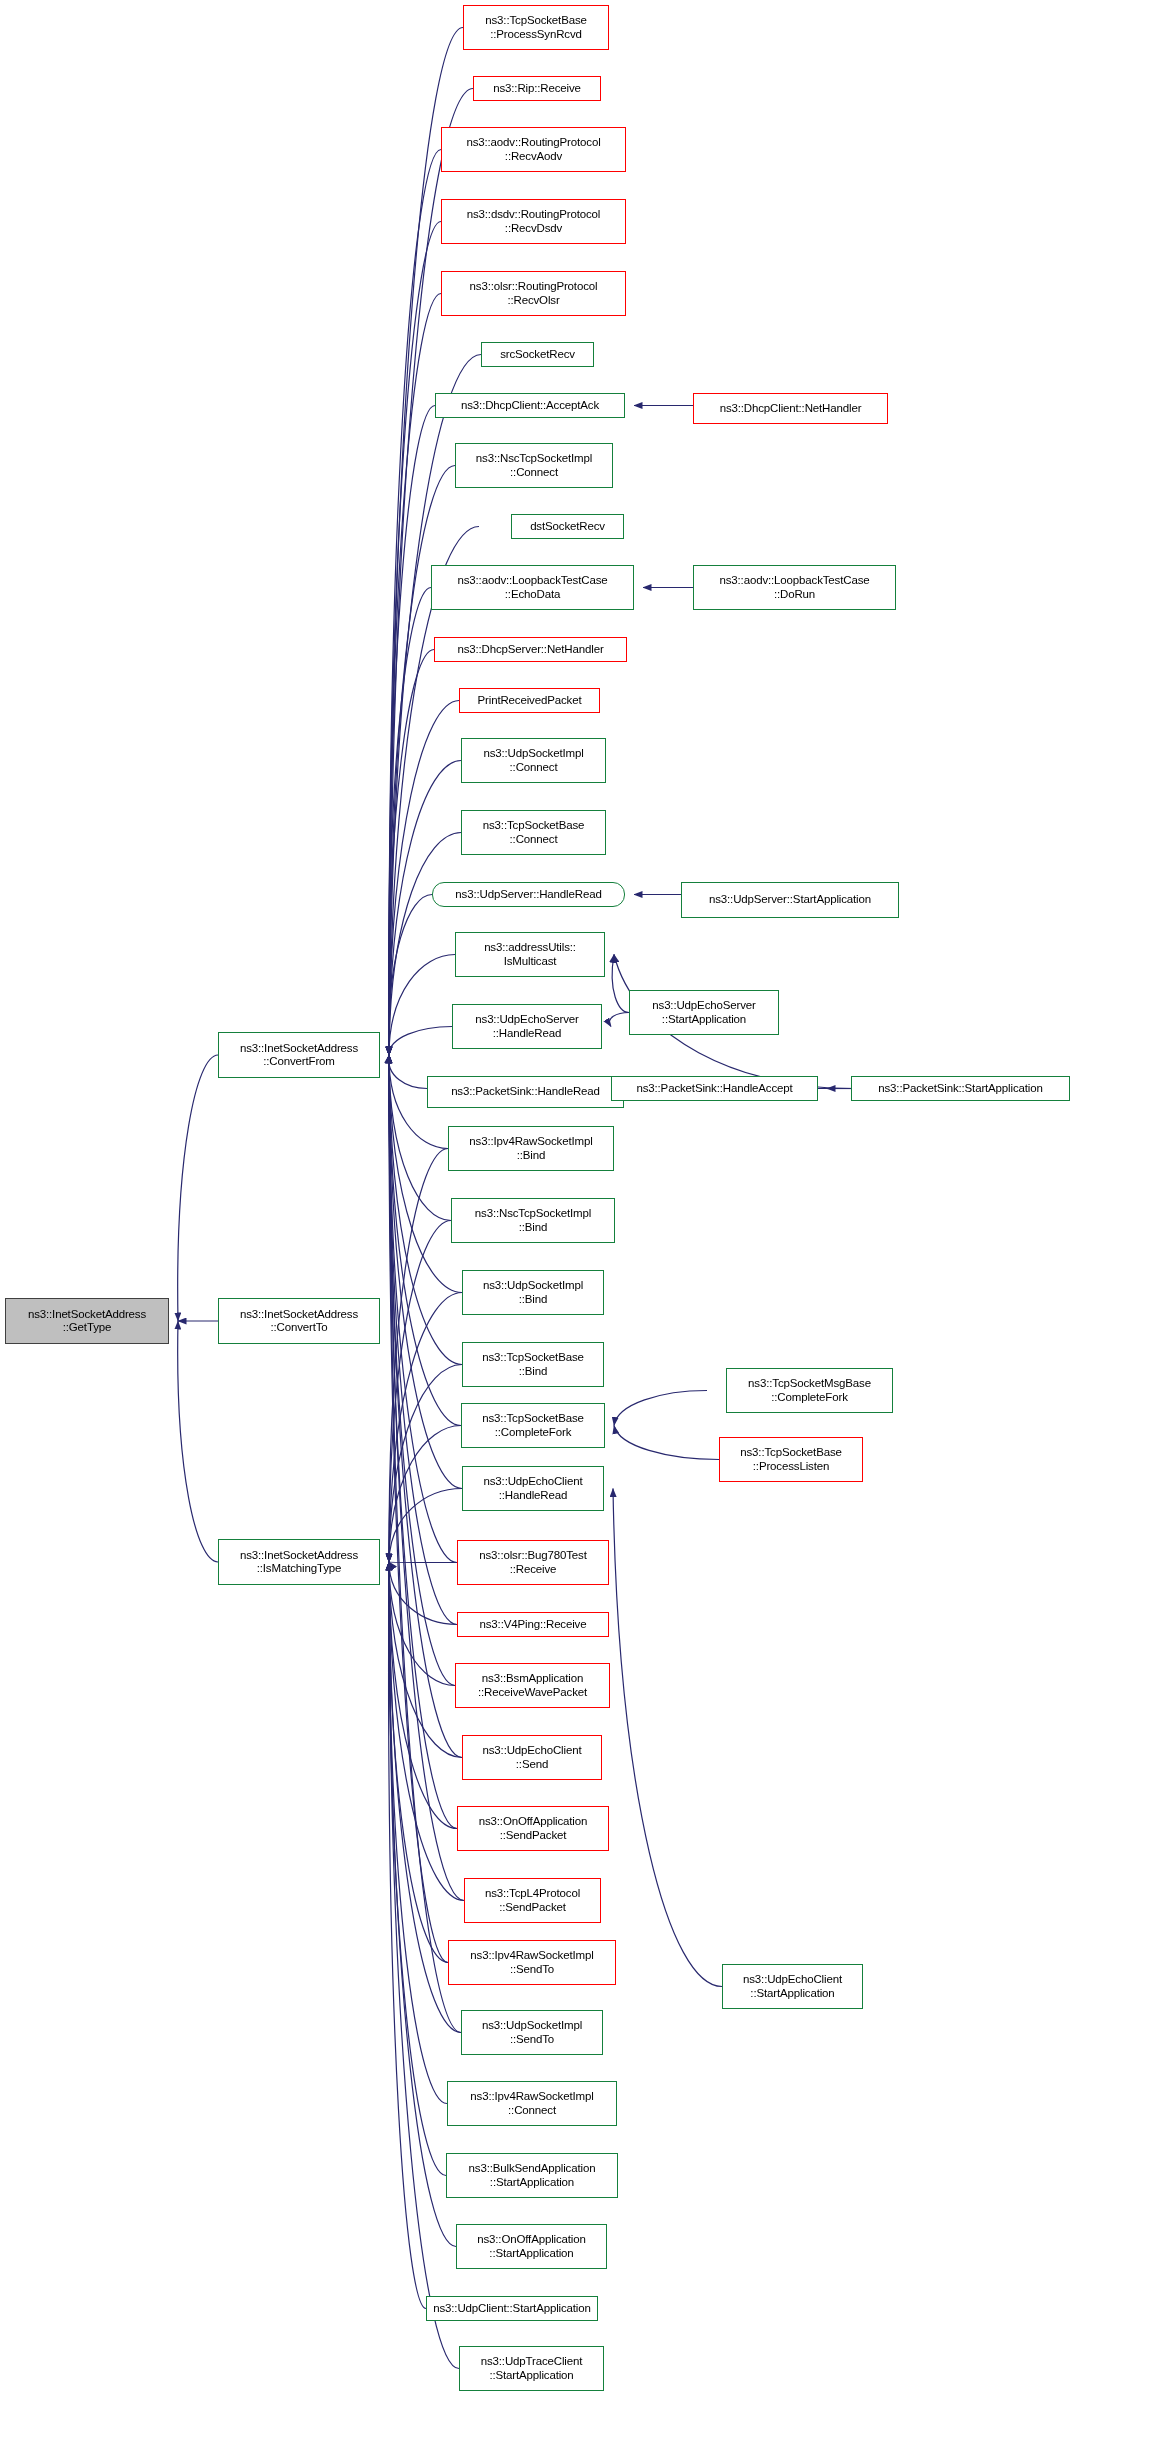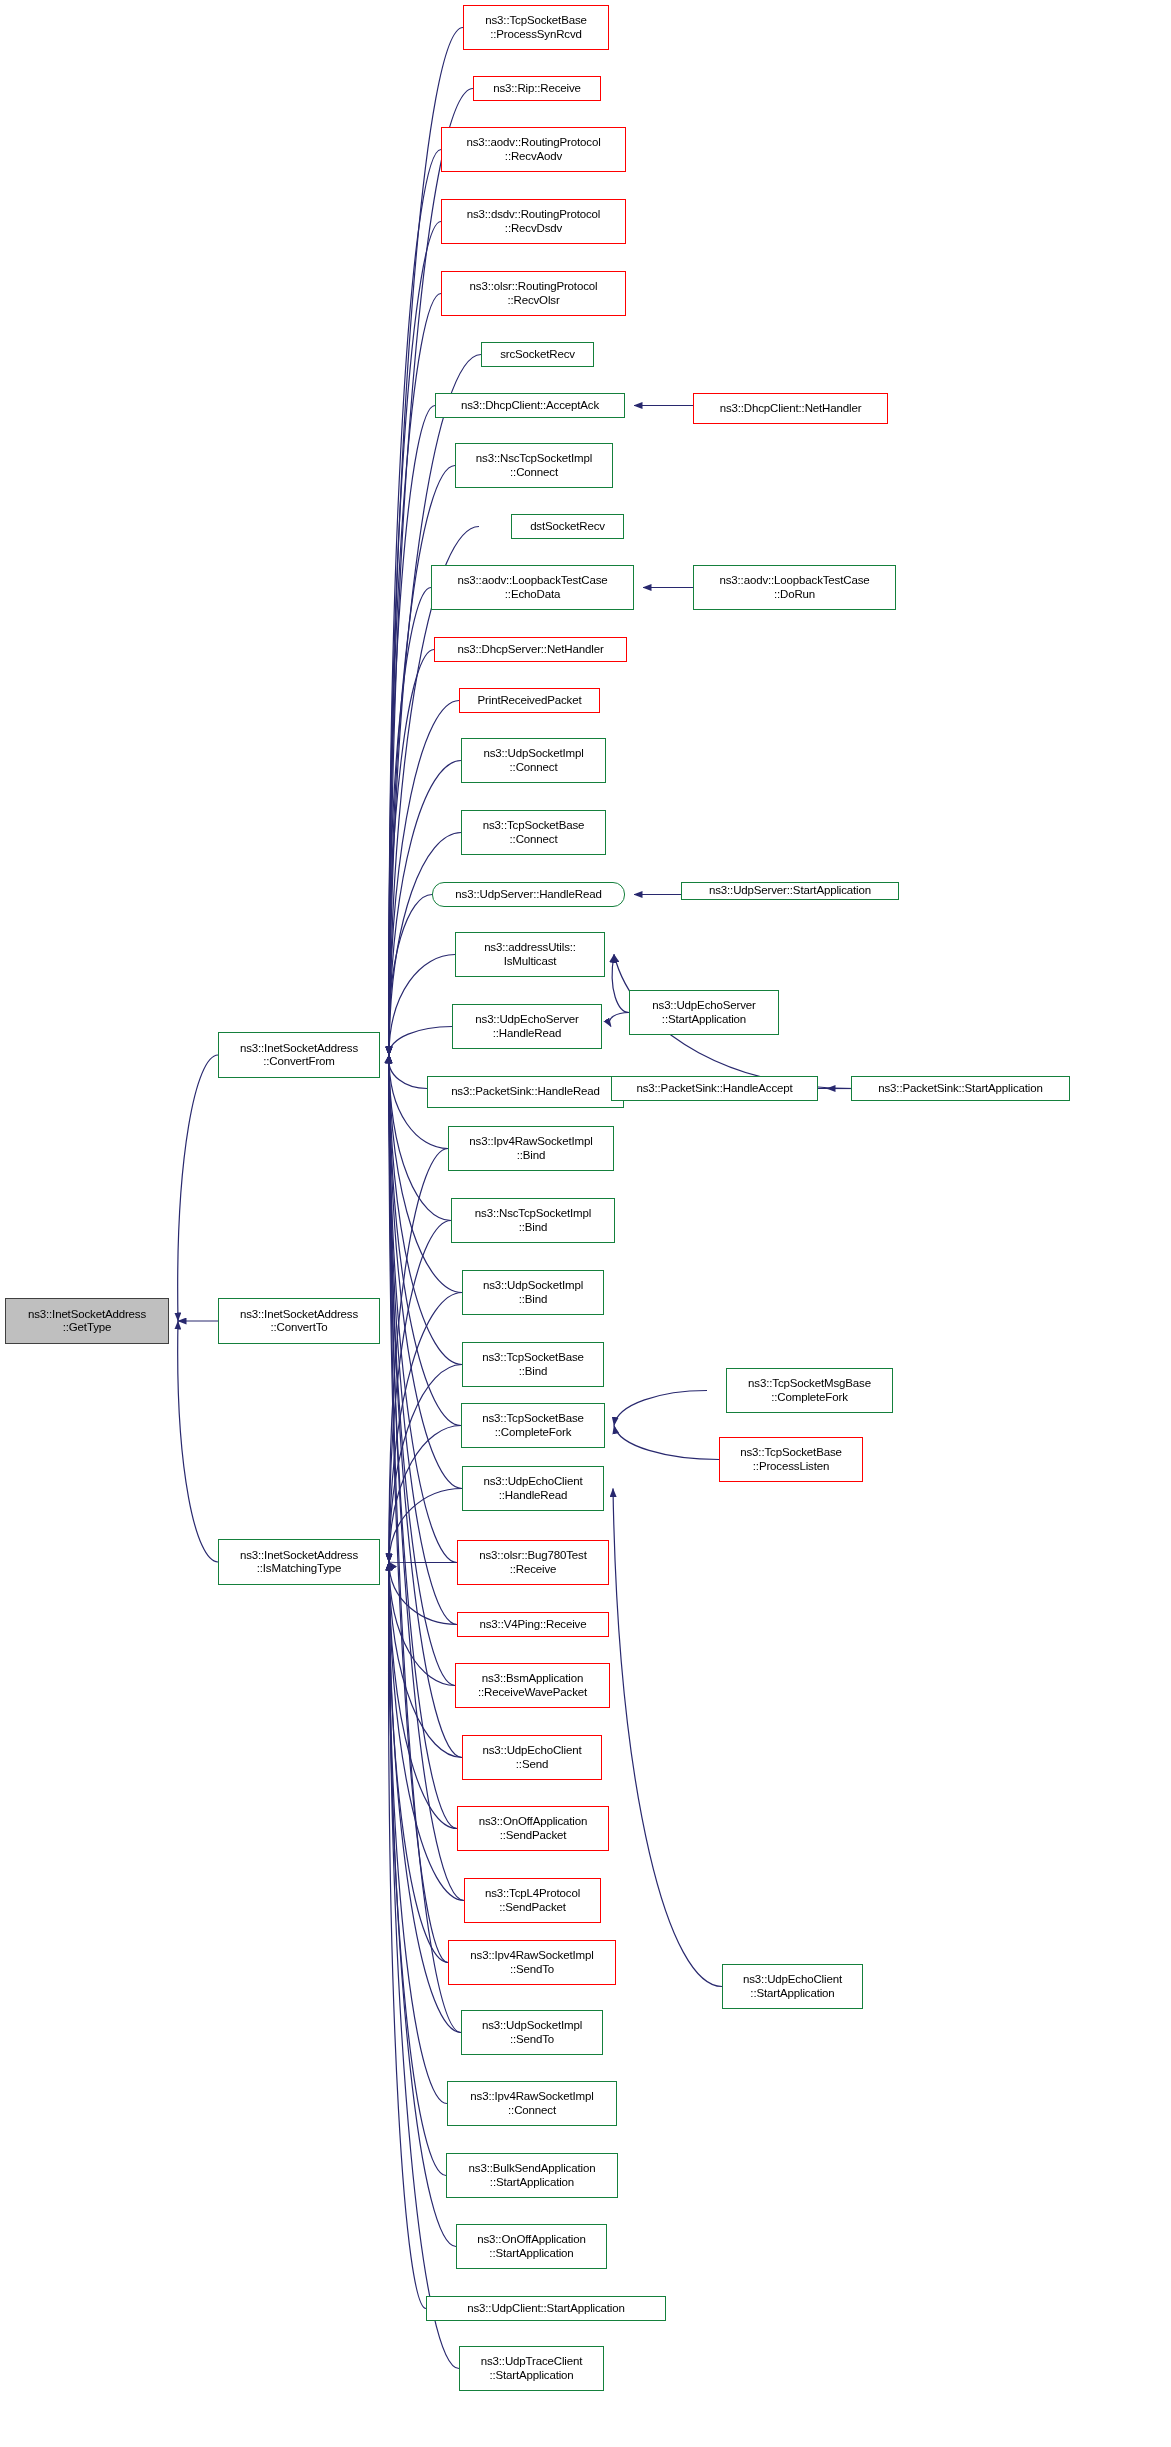--- a/index.html
+++ b/index.html
@@ -140,21 +140,21 @@
 ::EchoData</div>
       <div class="node" style="left: 693px; top: 565px; width: 203px; height: 45px;">ns3::aodv::LoopbackTestCase
 ::DoRun</div>
       <div class="node red" style="left: 434px; top: 637px; width: 193px; height: 25px;">ns3::DhcpServer::NetHandler</div>
       <div class="node red" style="left: 459px; top: 688px; width: 141px; height: 25px;">PrintReceivedPacket</div>
       <div class="node" style="left: 461px; top: 738px; width: 145px; height: 45px;">ns3::UdpSocketImpl
 ::Connect</div>
       <div class="node" style="left: 461px; top: 810px; width: 145px; height: 45px;">ns3::TcpSocketBase
 ::Connect</div>
       <div class="node" style="left: 432px; top: 882px; width: 193px; height: 25px; border-radius: 12px;">ns3::UdpServer::HandleRead</div>
-      <div class="node" style="left: 681px; top: 882px; width: 218px; height: 18px;">ns3::UdpServer::StartApplication</div>
+      <div class="node" style="left: 681px; top: 882px; width: 218px; height: 36px;">ns3::UdpServer::StartApplication</div>
       <div class="node" style="left: 455px; top: 932px; width: 150px; height: 45px;">ns3::addressUtils::
 IsMulticast</div>
       <div class="node" style="left: 452px; top: 1004px; width: 150px; height: 45px;">ns3::UdpEchoServer
 ::HandleRead</div>
       <div class="node" style="left: 629px; top: 990px; width: 150px; height: 45px;">ns3::UdpEchoServer
 ::StartApplication</div>
       <div class="node" style="left: 427px; top: 1076px; width: 197px; height: 32px;">ns3::PacketSink::HandleRead</div>
       <div class="node" style="left: 611px; top: 1076px; width: 207px; height: 25px;">ns3::PacketSink::HandleAccept</div>
       <div class="node" style="left: 851px; top: 1076px; width: 219px; height: 25px;">ns3::PacketSink::StartApplication</div>
       <div class="node" style="left: 448px; top: 1126px; width: 166px; height: 45px;">ns3::Ipv4RawSocketImpl
@@ -187,19 +187,19 @@
       <div class="node red" style="left: 448px; top: 1940px; width: 168px; height: 45px;">ns3::Ipv4RawSocketImpl
 ::SendTo</div>
       <div class="node" style="left: 461px; top: 2010px; width: 142px; height: 45px;">ns3::UdpSocketImpl
 ::SendTo</div>
       <div class="node" style="left: 447px; top: 2081px; width: 170px; height: 45px;">ns3::Ipv4RawSocketImpl
 ::Connect</div>
       <div class="node" style="left: 446px; top: 2153px; width: 172px; height: 45px;">ns3::BulkSendApplication
 ::StartApplication</div>
       <div class="node" style="left: 456px; top: 2224px; width: 151px; height: 45px;">ns3::OnOffApplication
 ::StartApplication</div>
-      <div class="node" style="left: 426px; top: 2296px; width: 240px; height: 25px;">ns3::UdpClient::StartApplication</div>
+      <div class="node" style="left: 426px; top: 2296px; width: 172px; height: 25px;">ns3::UdpClient::StartApplication</div>
       <div class="node" style="left: 459px; top: 2346px; width: 145px; height: 45px;">ns3::UdpTraceClient
 ::StartApplication</div>
       <div class="node" style="left: 722px; top: 1964px; width: 141px; height: 45px;">ns3::UdpEchoClient
 ::StartApplication</div>
     </div>
 </div>
 
 </body></html>

